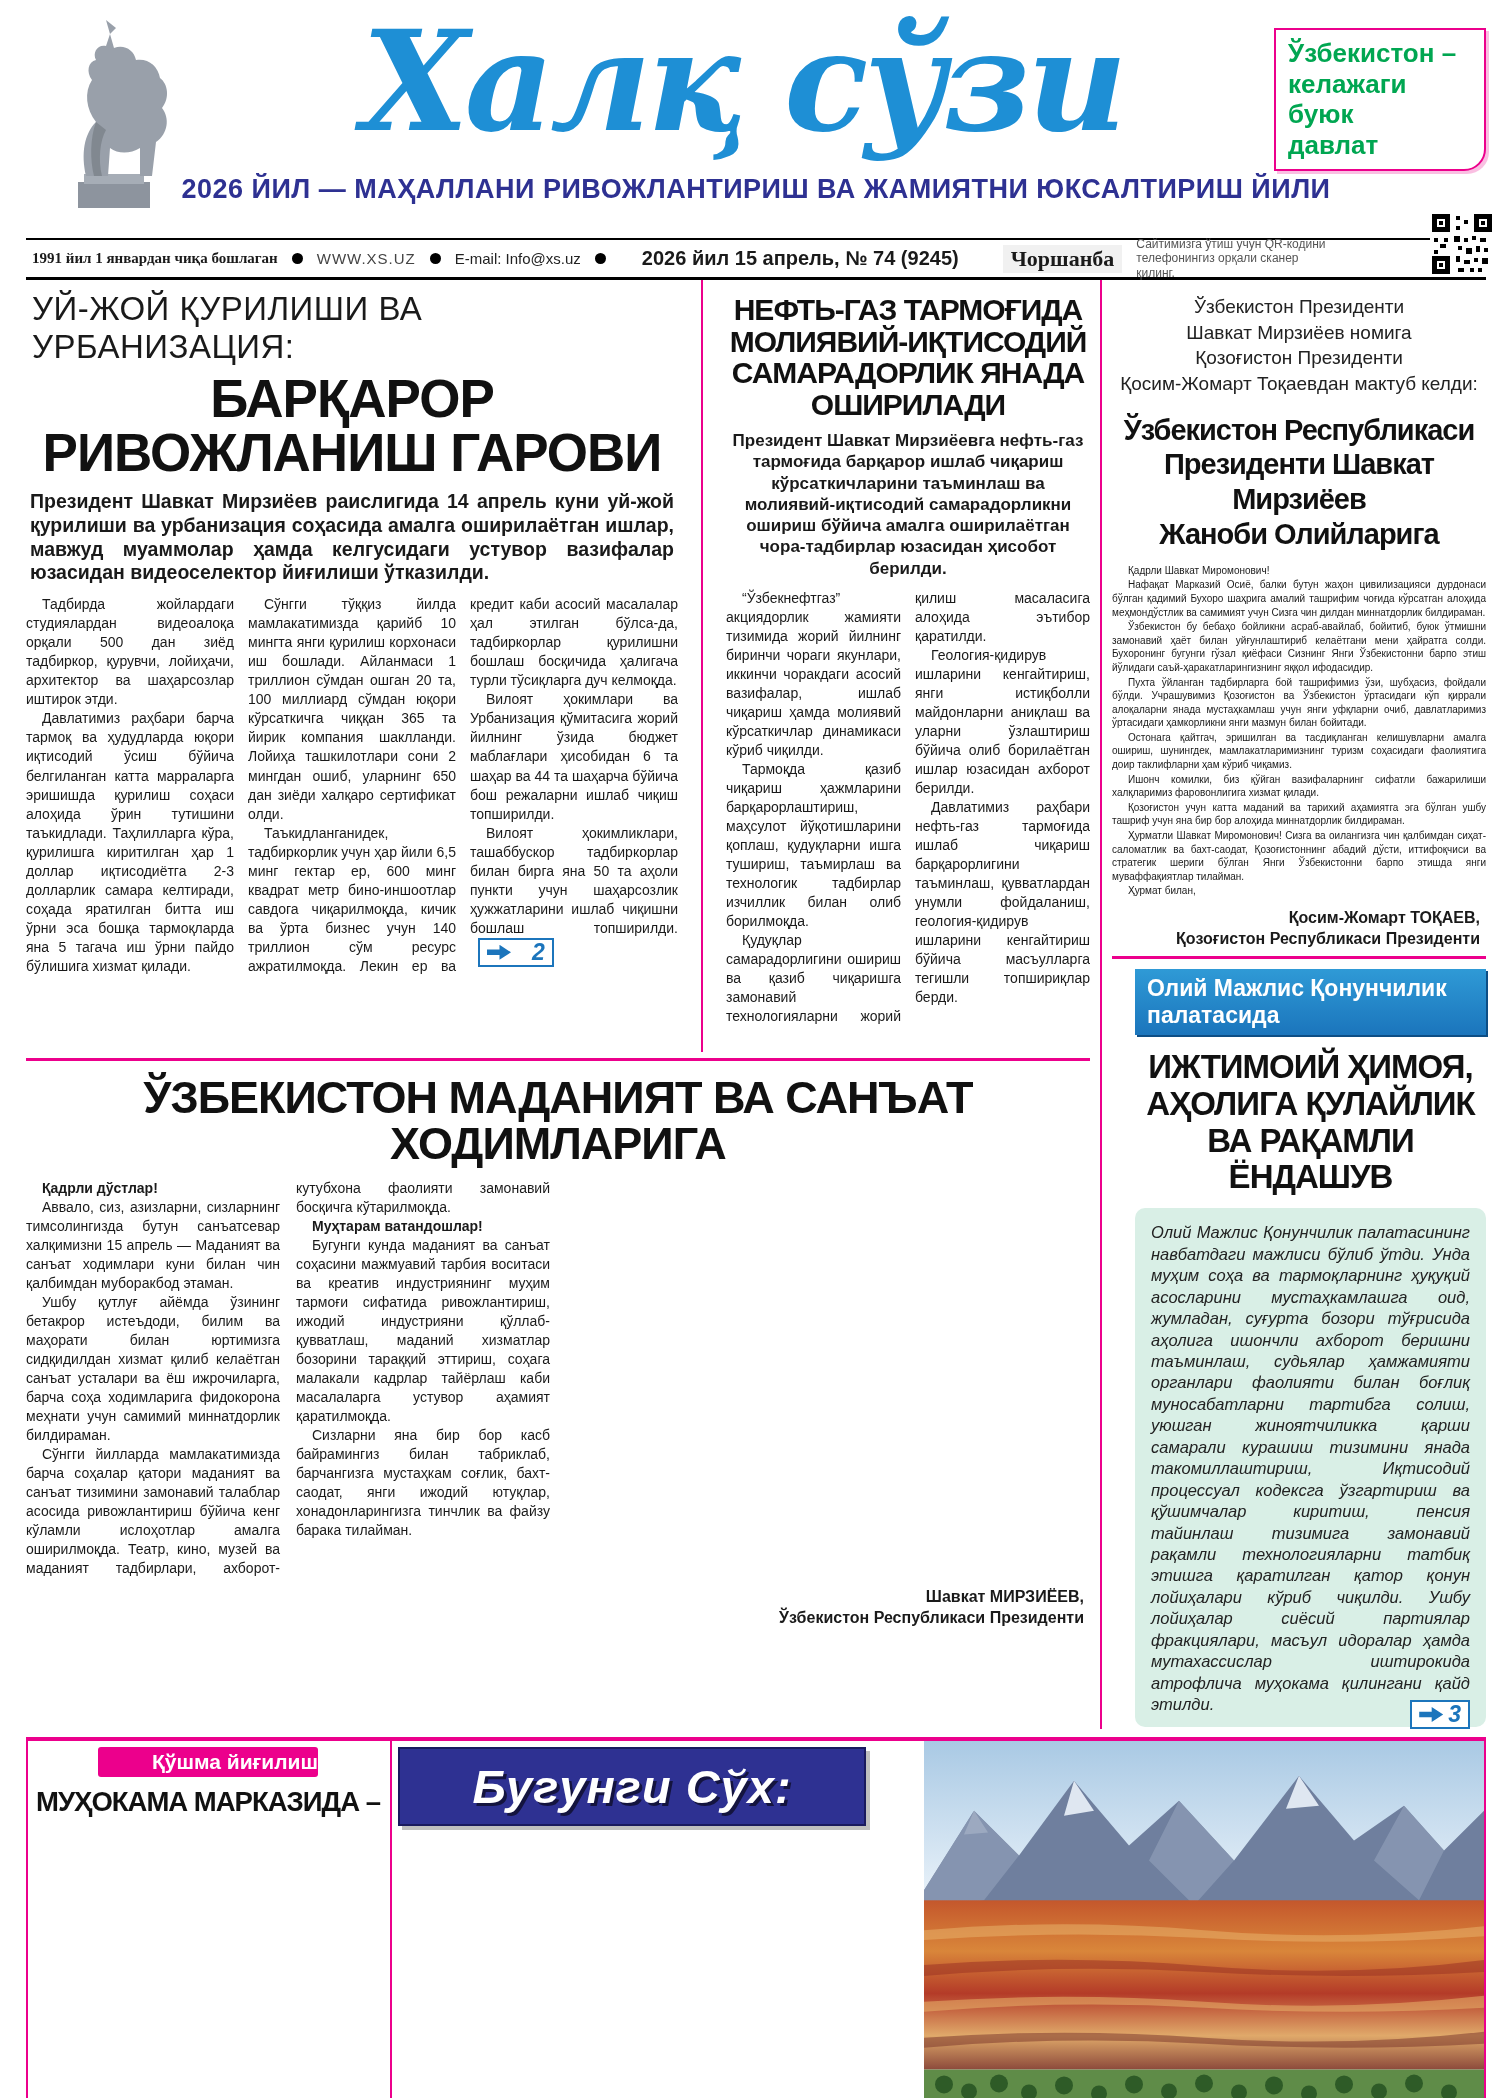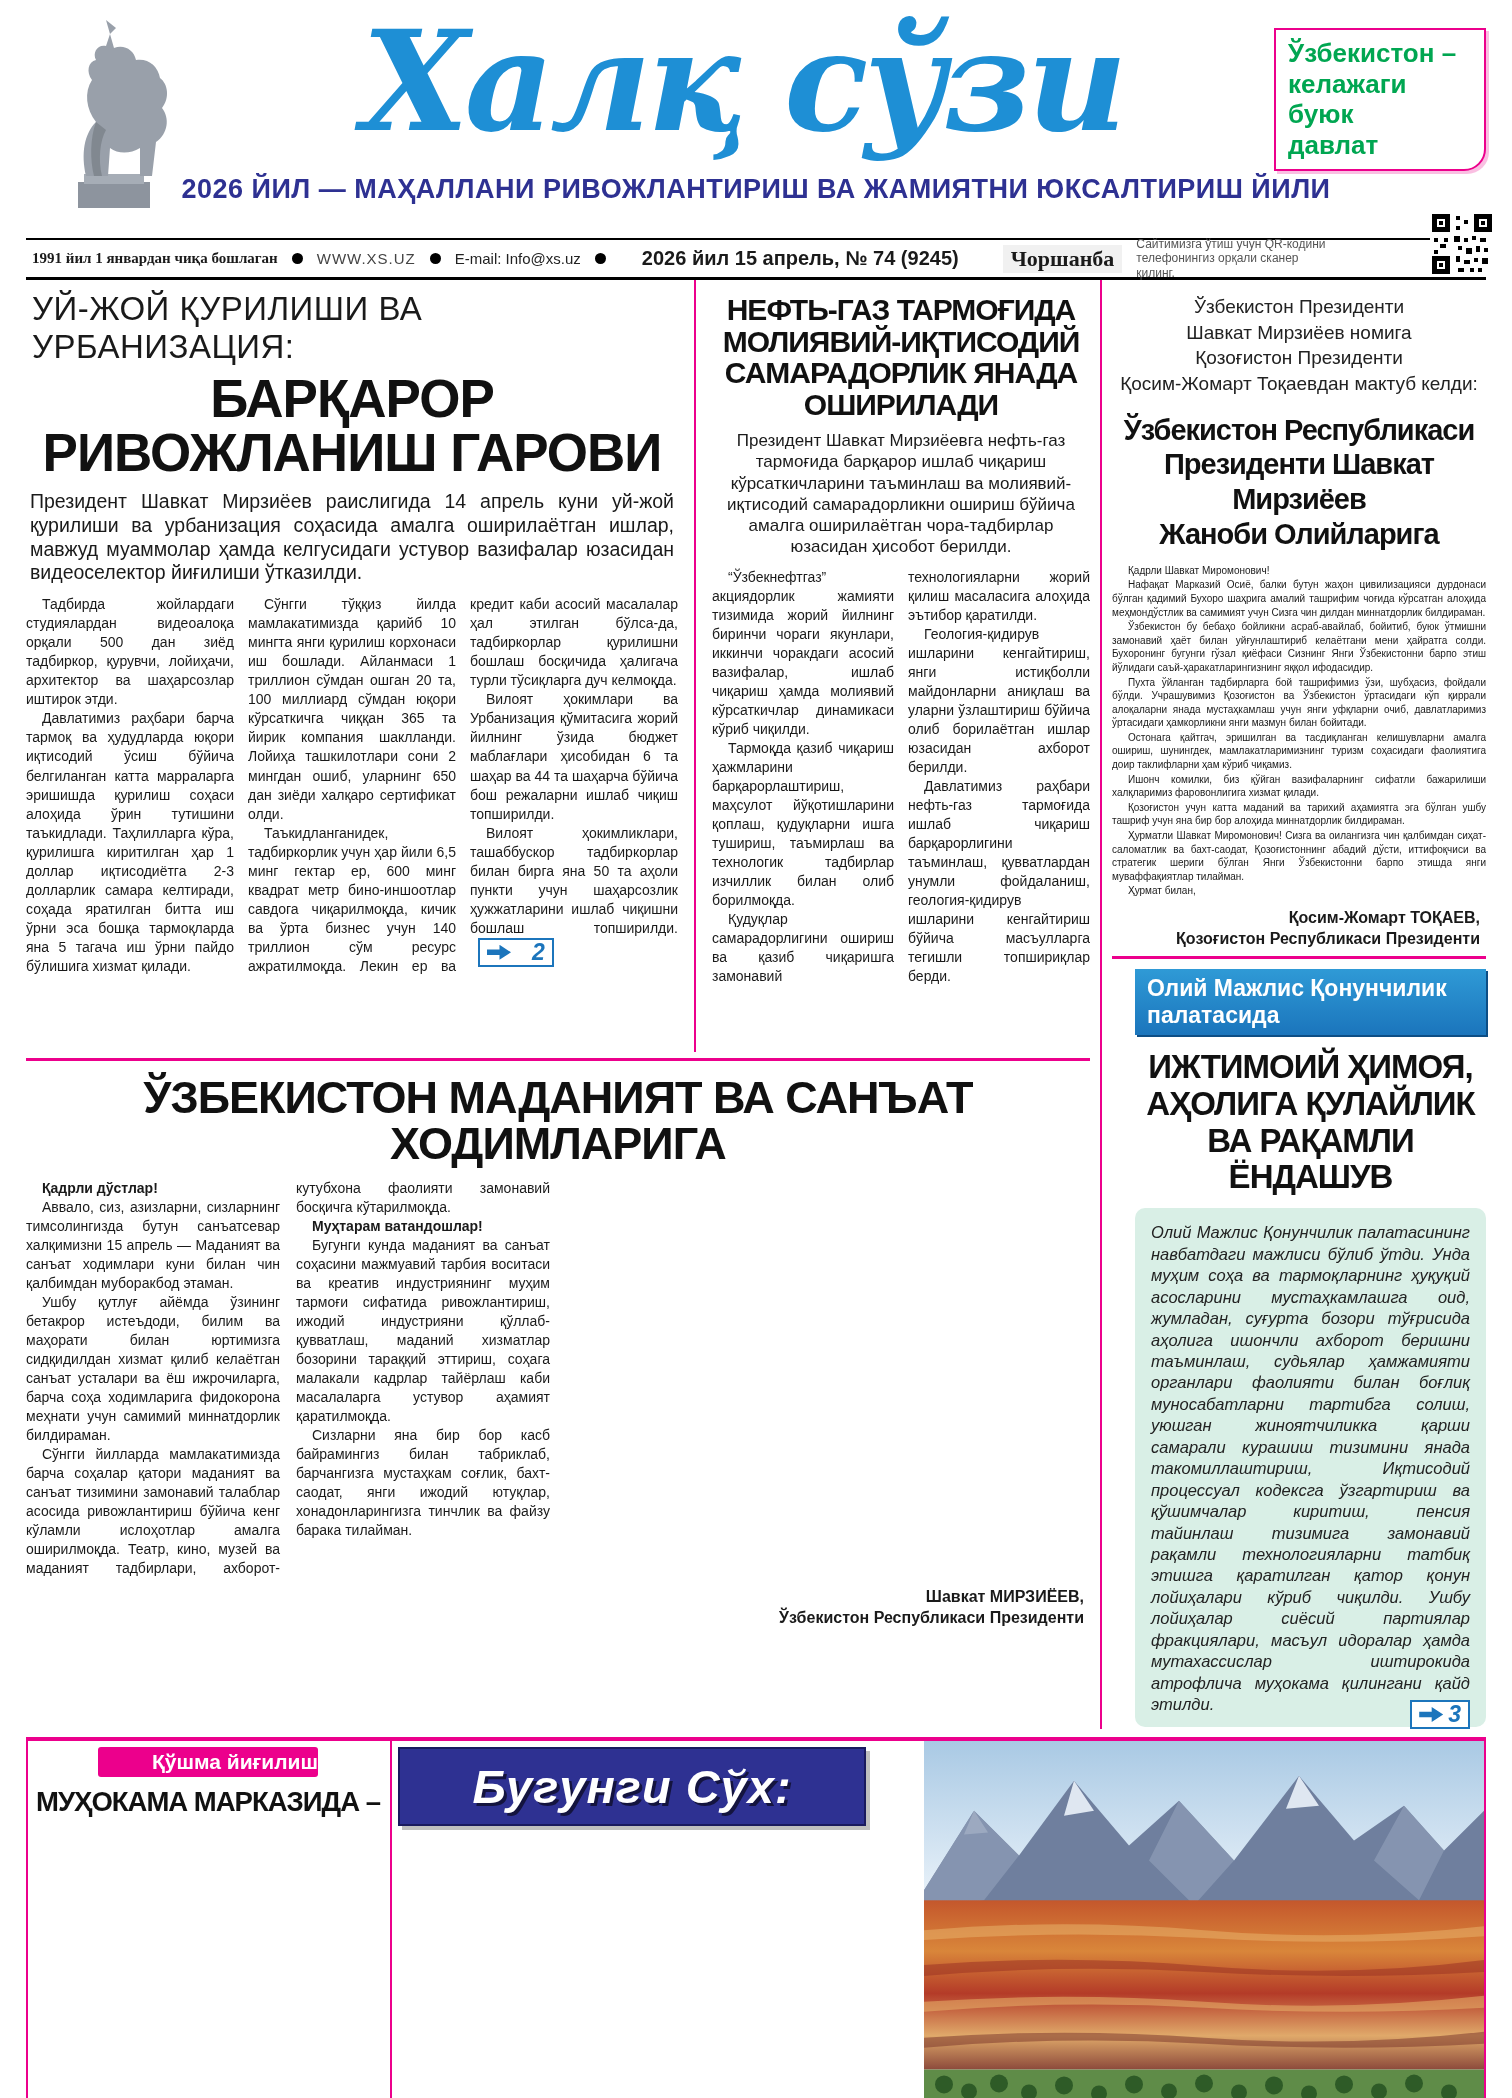--- a/index.html
+++ b/index.html
@@ -29,28 +29,28 @@
   .qr-note { font-size:11px; color:#555; width:190px; line-height:1.2; }
   .qr { position:absolute; right:-8px; top:-28px; width:64px; height:64px; background:#fff; }
 
   
   .upper { display:flex; gap:10px; }
   .left-zone { width:1064px; flex:0 0 auto; }
   .right-zone { flex:1; min-width:0; }
   .v-rule { width:2px; background:#ec008c; flex:0 0 auto; }
   .h-rule { height:3px; background:#ec008c; border:none; margin:6px 0; }
 
-  .top-articles { display:flex; gap:16px; height:772px; overflow:hidden; }
+  .top-articles { display:flex; gap:23px; height:772px; overflow:hidden; }
   article.housing { width:652px; flex:0 0 auto; }
   article.oilgas  { flex:1; min-width:0; }
 
   .kicker { font-size:33px; letter-spacing:0.5px; padding:10px 0 2px 6px; }
   .hl { font-weight:bold; letter-spacing:-1px; line-height:1.02; text-align:center; color:#111; }
   .housing .hl { font-size:53px; margin:4px 0 10px; }
-  .lead { font-weight:normal; text-align:justify; }
+  .lead { font-weight:bold; text-align:justify; }
   .housing .lead { font-size:19.5px; line-height:1.22; padding:0 4px 10px; }
   .bodytext { text-align:justify; font-size:14px; line-height:1.36; }
   .bodytext p { text-indent:16px; }
   .cols-3 { column-count:3; column-gap:14px; height:478px; overflow:hidden; }
   .cols-2 { column-count:2; column-gap:14px; overflow:hidden; }
   .oilgas .hl { font-size:30px; margin:14px 0 10px; line-height:1.05; }
   .oilgas .lead { font-size:17px; line-height:1.25; text-align:center; padding:0 2px 10px; }
   .oilgas .cols-2 { height:520px; }
 
   .more { display:inline-flex; align-items:center; gap:5px; border:2px solid #1c75bc; background:#fff;

